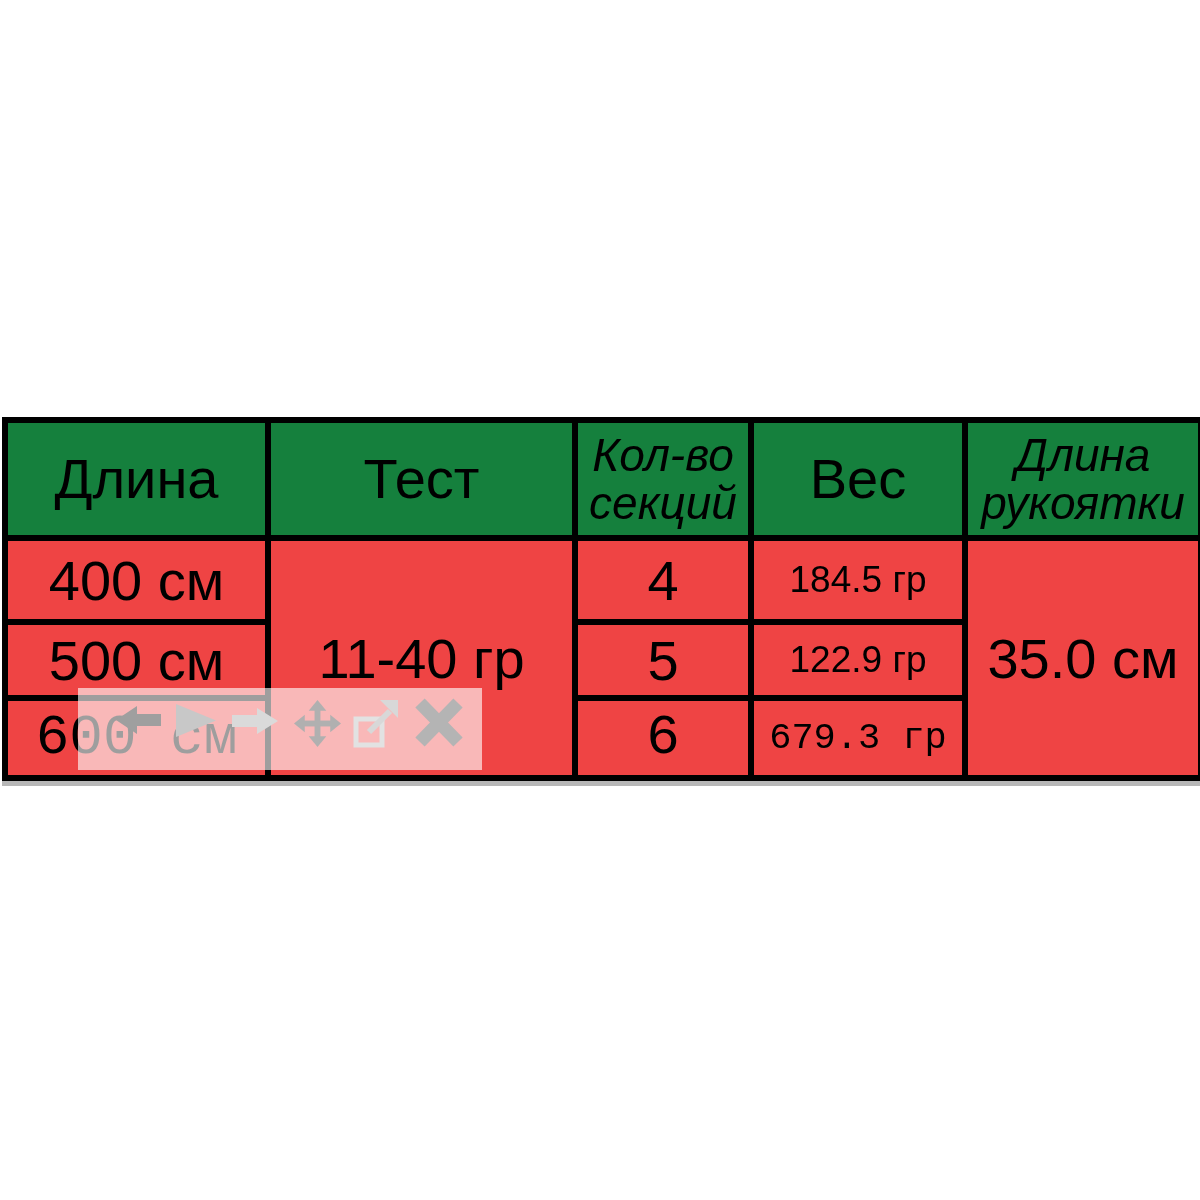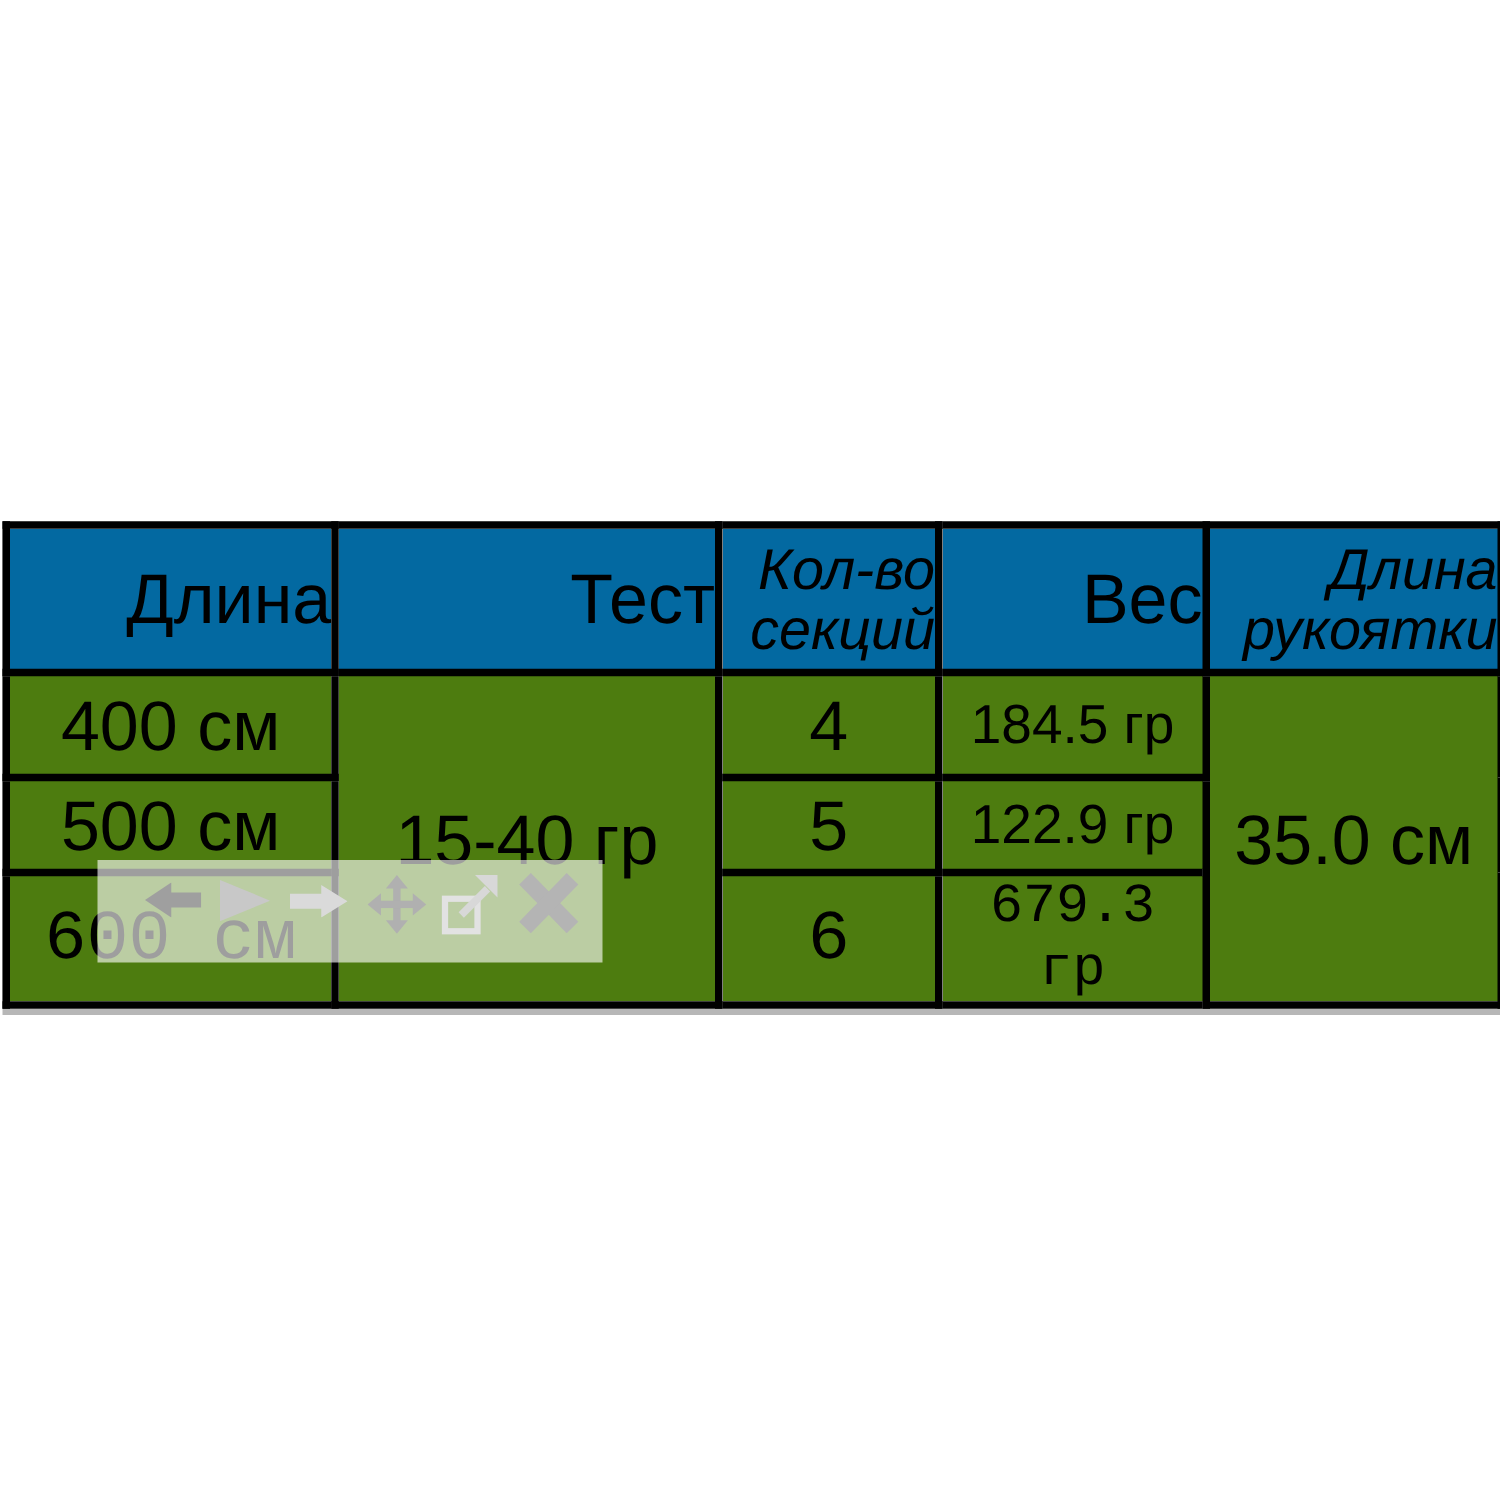--- a/index.html
+++ b/index.html
@@ -27,36 +27,35 @@
     text-align: center;
     vertical-align: middle;
     padding: 0;
     overflow: hidden;
   }
   table.spec thead tr { height: 118px; }
   table.spec tbody tr.r1 { height: 84px; }
   table.spec tbody tr.r2 { height: 76px; }
   table.spec tbody tr.r3 { height: 80px; font-family: Liberation Mono, monospace; }
   table.spec th {
-    background: #0369a1;
+    background: #15803d;
     font-weight: normal;
     font-size: 56px;
     line-height: 1.0;
-    text-align: right;
   }
   table.spec th.two-line {
     font-size: 46px;
     line-height: 1.05;
     font-style: italic;
   }
   table.spec td {
-    background: #4d7c0f;
+    background: #ef4444;
     font-size: 56px;
   }
-  table.spec td.weight-cell { font-size: 44px; }
+  table.spec td.weight-cell { font-size: 37px; }
 
   
   .selection-highlight {
     position: absolute;
     left: 78px;
     top: 688px;
     width: 404px;
     height: 82px;
     background: rgba(255, 255, 255, 0.62);
     z-index: 5;
@@ -91,21 +90,21 @@
         <th>Длина</th>
         <th>Тест</th>
         <th class="two-line">Кол-во секций</th>
         <th>Вес</th>
         <th class="two-line">Длина рукоятки</th>
       </tr>
     </thead>
     <tbody>
       <tr class="r1">
         <td>400 см</td>
-        <td rowspan="3">15-40 гр</td>
+        <td rowspan="3">11-40 гр</td>
         <td>4</td>
         <td class="weight-cell">184.5 гр</td>
         <td rowspan="3">35.0 см</td>
       </tr>
       <tr class="r2">
         <td>500 см</td>
         <td>5</td>
         <td class="weight-cell">122.9 гр</td>
       </tr>
       <tr class="r3">

